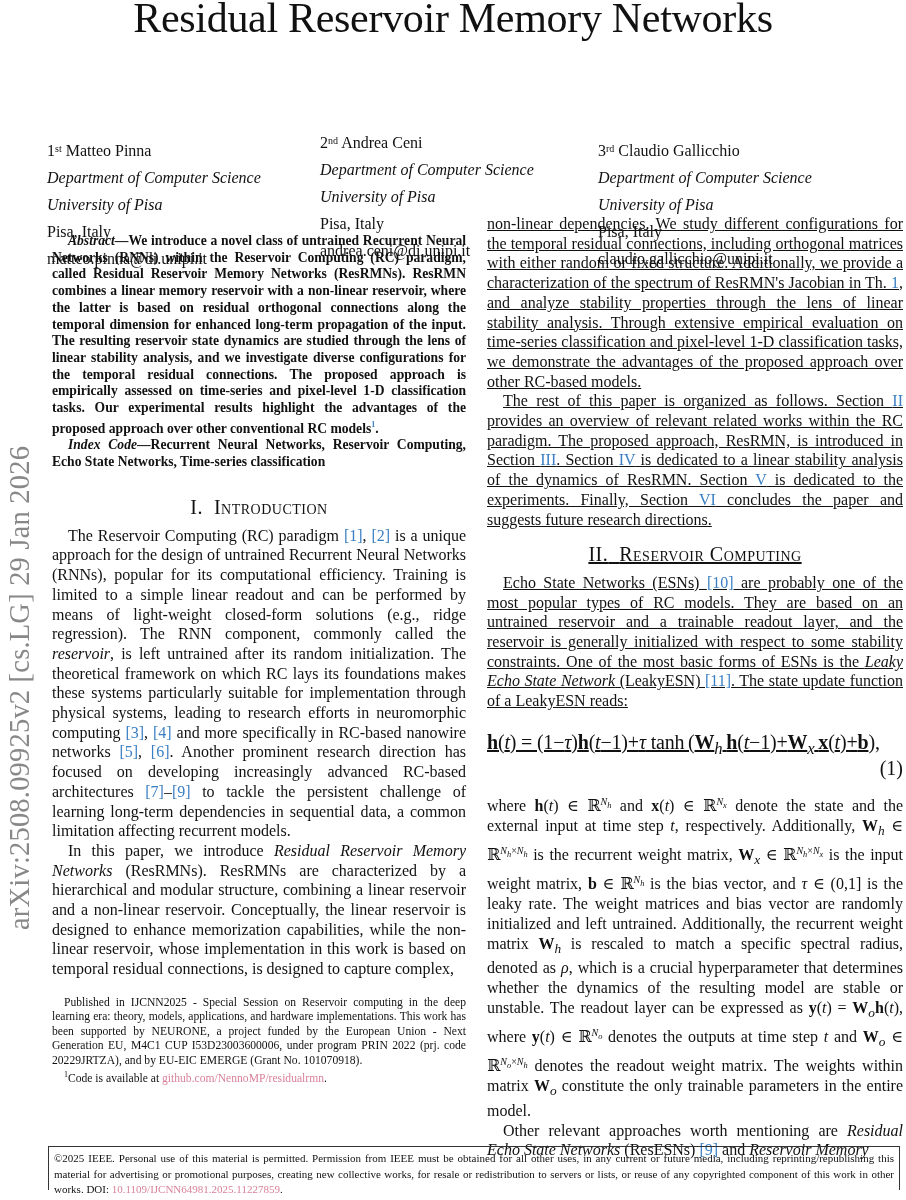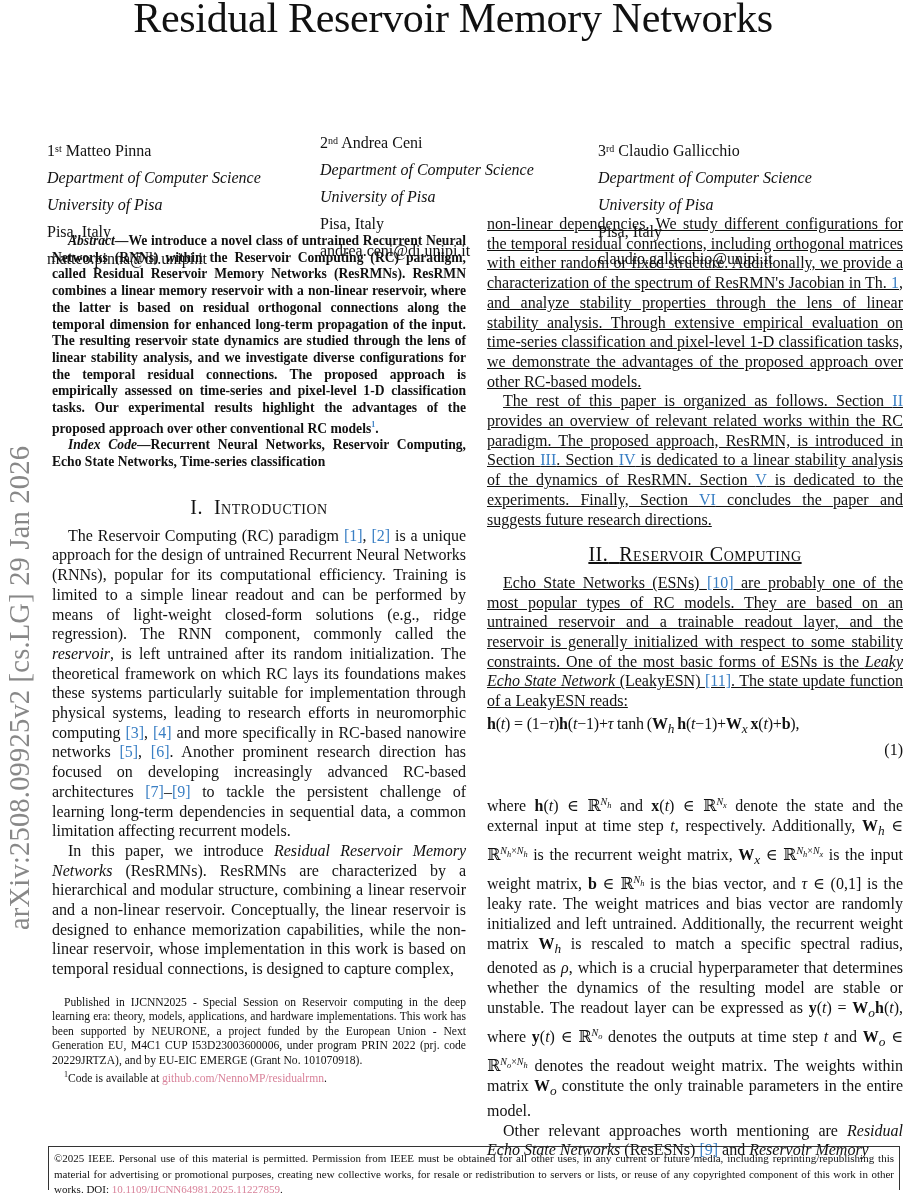--- a/index.html
+++ b/index.html
@@ -18,21 +18,21 @@
   .colR { left:487px; width:416px; }
   .abstract { position:absolute; left:52px; top:233px; width:414px; font-size:13.6px; line-height:16.7px;
               font-weight:bold; text-align:justify; }
   .abstract .lbl { font-style:italic; font-weight:bold; }
   .p { margin:0; text-indent:16px; }
   .p.noindent { text-indent:0; }
   .sec { text-align:center; font-size:20px; margin:0; letter-spacing:0.5px; }
   .sec .sc { font-variant:small-caps; }
   .ref { color:#3a7fc4; }
   .link { color:#d8829a; }
-  .eq { position:absolute; left:487px; top:714px; width:416px; font-size:16px; line-height:20px; }
+  .eq { position:absolute; left:487px; top:732px; width:416px; font-size:20px; line-height:20px;text-decoration:underline; }
   .eq .num { position:absolute; right:0; top:26px; }
   .footnotes { position:absolute; left:52px; top:996px; width:414px; font-size:11.6px; line-height:14.4px; text-align:justify; }
   .footnotes p { margin:0; text-indent:12px; }
   .copybox { position:absolute; left:48px; top:1146px; width:852px; height:44px; border:1.2px solid #333;
              font-size:11px; line-height:15.5px; padding:4px 5px; box-sizing:border-box; text-align:justify;
              border-bottom:none; }
   b.m { font-weight:bold; }
   i { font-style:italic;margin-top:40px; }
 </style>
 </head>

